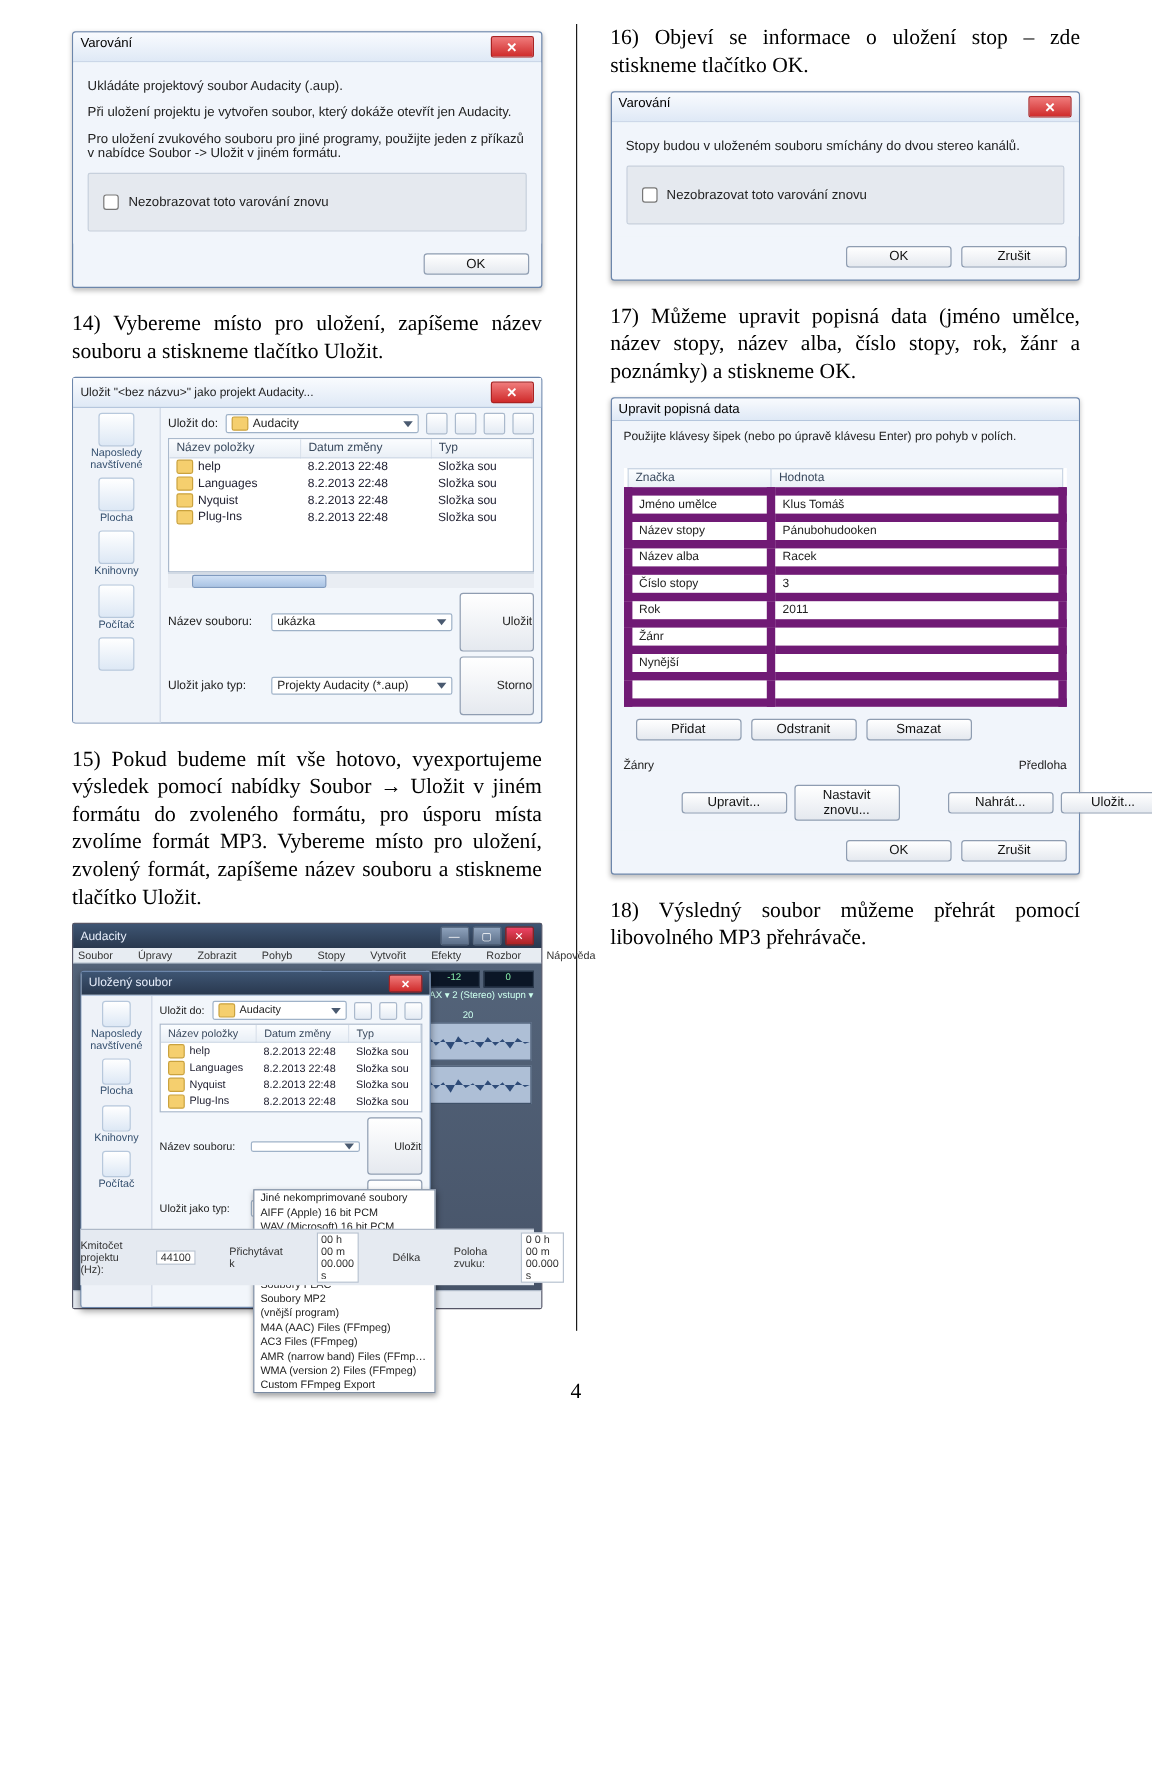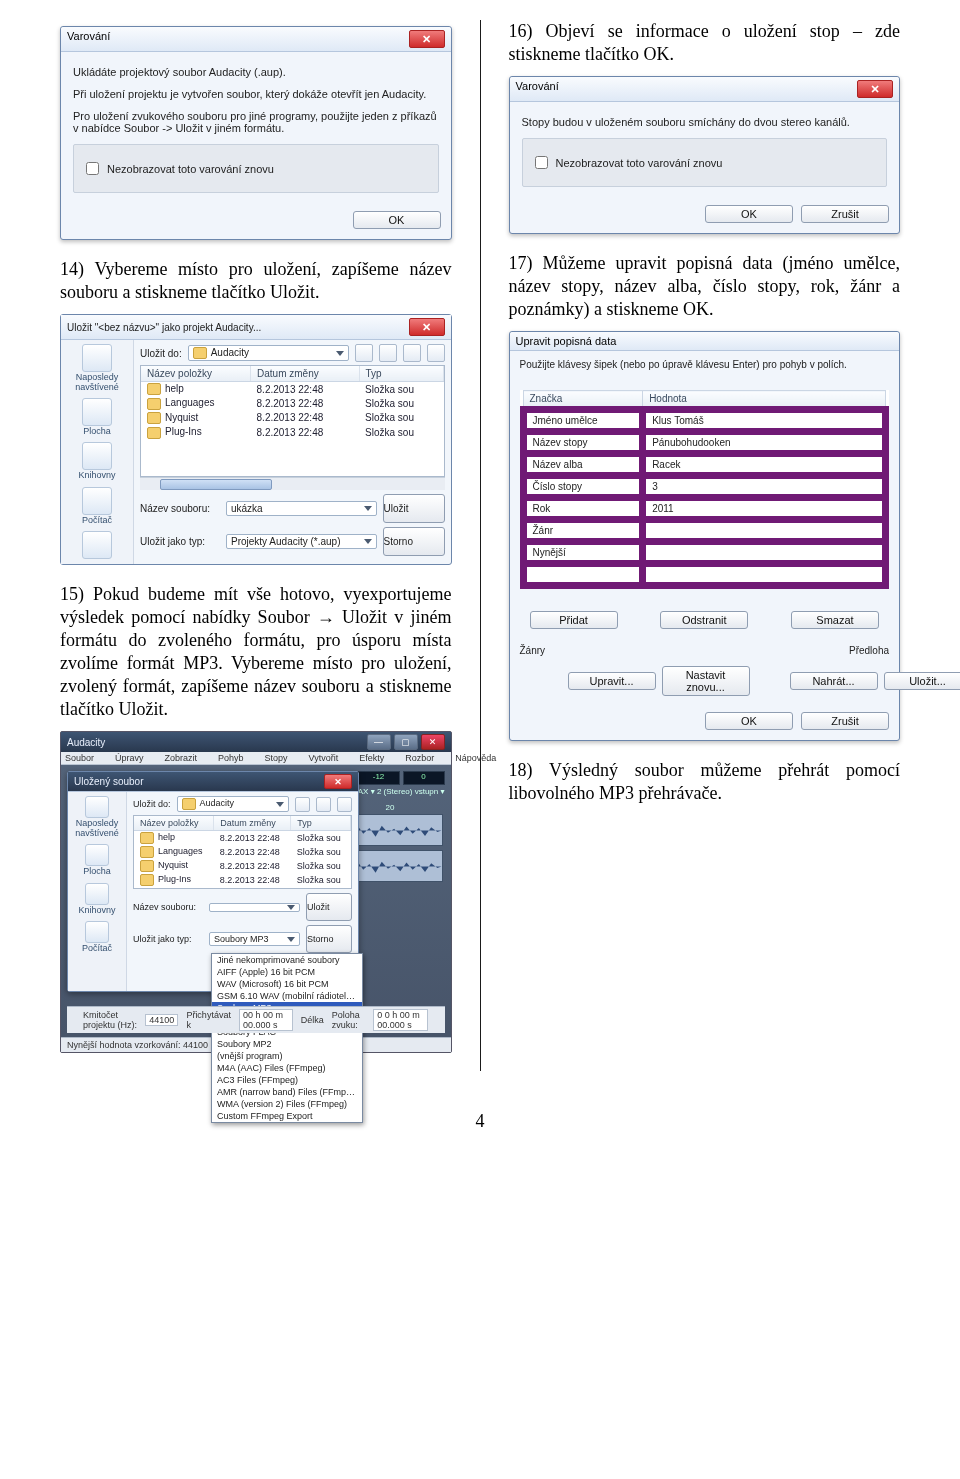--- a/index.html
+++ b/index.html
@@ -130,21 +130,21 @@
   .filelist table{width:100%;border-collapse:collapse;font-size:10px;}
   .filelist th{background:linear-gradient(#fbfdff,#e9eff6);border-bottom:1px solid #cbd6e4;
     border-right:1px solid #dae2ec;text-align:left;padding:2px 6px;font-weight:400;color:#3a4a5e;}
   .filelist td{padding:1px 6px;border-bottom:0;color:#223;}
   .foldericon{display:inline-block;width:12px;height:10px;background:#f5cf6e;border:1px solid #caa23e;border-radius:2px;margin-right:4px;vertical-align:middle;}
   .formrow{display:flex;align-items:center;gap:6px;margin-top:4px;font-size:10px;}
   .formrow label{width:80px;}
   .formrow .combo{flex:1;}
   .smbtn{
     width:60px;border:1px solid #8f9db1;border-radius:3px;
-    background:linear-gradient(#fff,#e5e9ef);font-size:10px;text-align:left;padding:8px 0;
+    background:linear-gradient(#fff,#e5e9ef);font-size:10px;text-align:right;padding:18px 0;
   }
 
   
   .infoline{font-size:11px;margin:4px 0 10px;}
   .graybox{background:#e5e9ef;border:1px solid #c7d0dc;border-radius:2px;padding:6px 8px;}
 
   
   .meta .body{padding:8px 10px;}
   .meta table{width:100%;border-collapse:collapse;font-size:10px;background:#fff;margin-top:20px;}
   .meta th{background:linear-gradient(#fbfdff,#e9eff6);border:1px solid #cbd6e4;padding:2px 6px;font-weight:400;color:#3a4a5e;text-align:left;}
@@ -176,21 +176,21 @@
   .toolbar2{position:absolute;right:6px;top:6px;display:flex;gap:3px;}
   .gauge{width:40px;height:12px;background:#0b1626;border:1px solid #2b3a4d;color:#8ea;font-size:8px;text-align:center;}
   .aud .sidepanel{background:#eef2f8;}
   .dropdown{
     position:absolute;left:150px;top:188px;width:150px;background:#fff;border:1px solid #7a8aa1;
     font-size:9px;color:#222;box-shadow:1px 2px 5px rgba(0,0,0,.4);
   }
   .dropdown .opt{padding:1px 5px;white-space:nowrap;overflow:hidden;text-overflow:ellipsis;}
   .dropdown .opt.sel{background:#2f5bbd;color:#fff;}
   .statusbar{position:absolute;left:6px;right:6px;bottom:4px;background:#e5eaf1;border-top:1px solid #aeb9c8;color:#333;
-    font-size:9px;padding:2px 16px;display:flex;gap:8px;align-items:center;}
+    font-size:9px;padding:2px 0;display:flex;gap:28px;align-items:center;}
   .statusbar .field{border:1px solid #b7c2d0;background:#fff;padding:0 3px;}
   .audlabels{display:flex;gap:6px;position:absolute;right:6px;top:22px;color:#cfe;font-size:8px;}
 
   .pagenum{
     text-align:center;font-family:"Times New Roman",serif;font-size:18px;margin-top:40px;
   }
 
   .tri{display:inline-block;width:0;height:0;border-left:4px solid transparent;border-right:4px solid transparent;border-top:5px solid #4a5a70;margin-left:3px;vertical-align:middle;}
 
   .winhdr-icons{display:flex;gap:3px;}
@@ -539,21 +539,21 @@
               <tr>
                     <td>Nynější</td>
                     <td></td>
                   </tr>
               <tr>
                     <td>&nbsp;</td>
                     <td></td>
                   </tr>
             </tbody>
               </table>
-            <div class="btnrow" style="justify-content:space-between;padding-top:22px">
+            <div class="btnrow" style="justify-content:flex-start;padding-top:10px">
               <div class="winbtn">Přidat</div>
               <div class="winbtn">Odstranit</div>
               <div class="winbtn">Smazat</div>
             </div>
             <div class="sec">
               <span>Žánry</span>
               <span>Předloha</span>
             </div>
             <div class="btngrid">
               <div class="grp">

